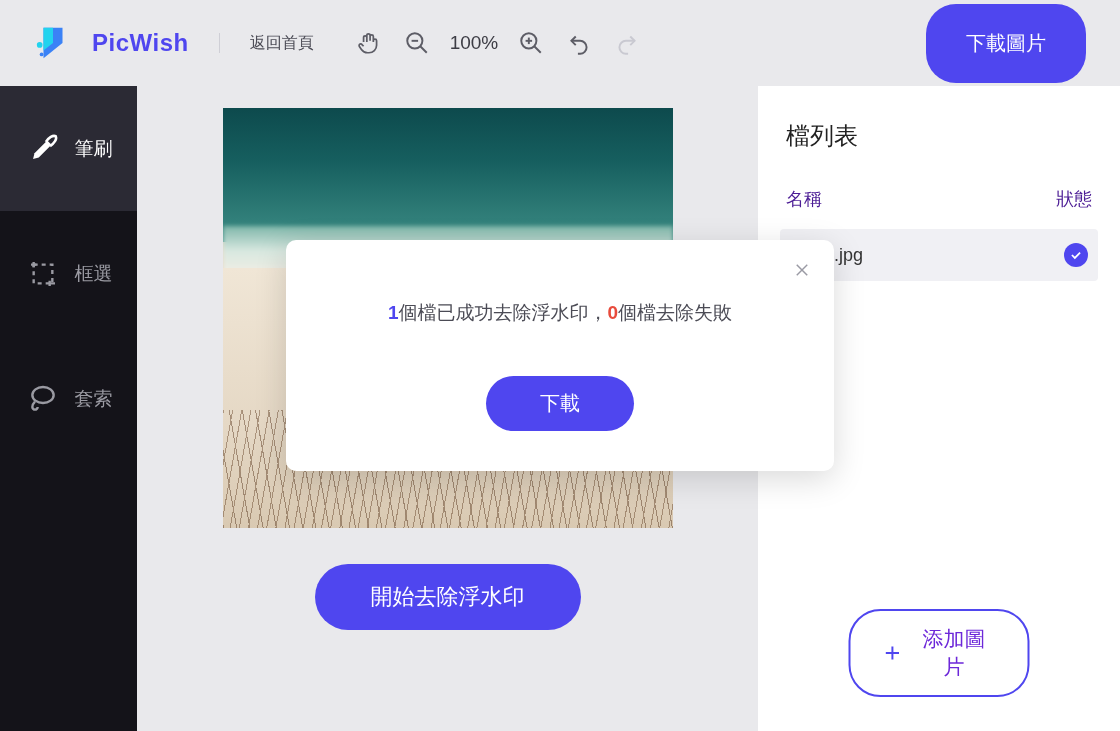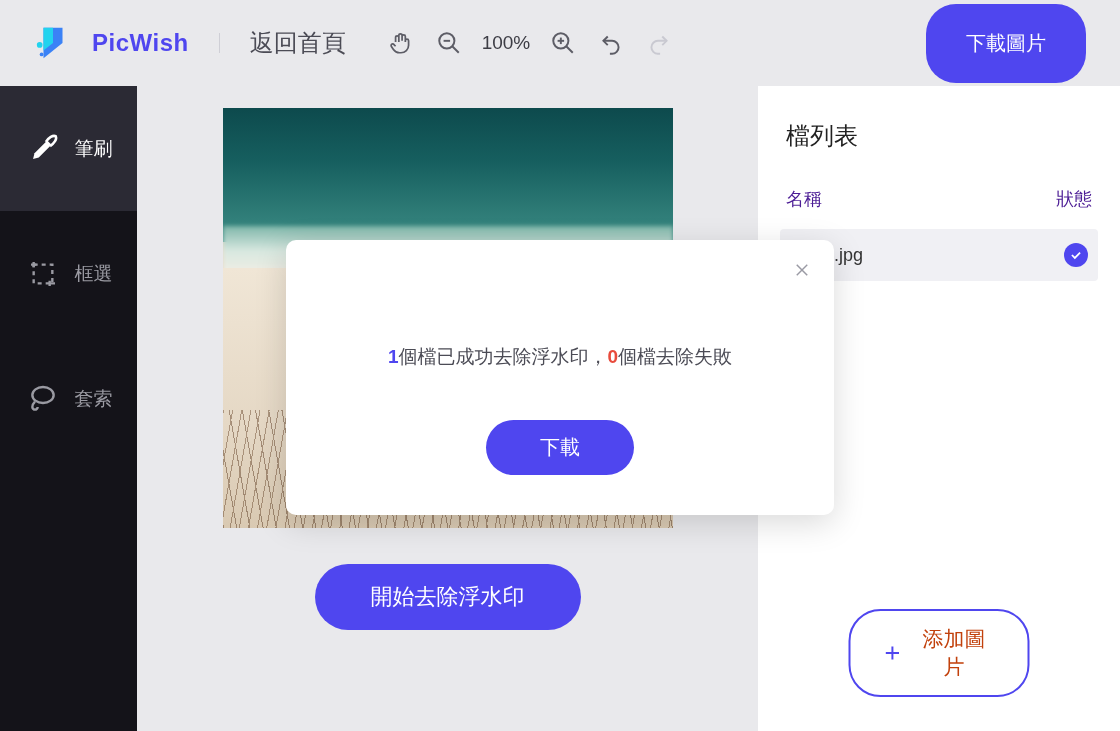--- a/index.html
+++ b/index.html
@@ -38,21 +38,21 @@
 .logo-mark svg { width: 100%; height: 100%; }
 
 .vsep {
   width: 1px;
   height: 20px;
   background: #cfcfd6;
   margin: 0 8px;
 }
 .back-link {
   color: #4b4b55;
-  font-size: 24px;
+  font-size: 16px;
   cursor: pointer;
 }
 .toolbar {
   display: flex;
   align-items: center;
   gap: 18px;
   margin-left: 18px;
   justify-content: center;
 }
 .tool-btn {
@@ -229,21 +229,21 @@
   justify-content: center;
 }
 .status-check svg { stroke: #fff; }
 
 .add-btn {
   position: absolute;
   bottom: 34px;
   left: 50%;
   transform: translateX(-50%);
   border: 2px solid #4f46ef;
-  color: #c2410c;
+  color: #6d28d9;
   background: #fff;
   font-size: 21px;
   padding: 14px 32px;
   border-radius: 32px;
   cursor: pointer;
   display: flex;
   align-items: center;
   gap: 10px;
 }
 
@@ -272,21 +272,20 @@
   cursor: pointer;
   display: flex;
   align-items: center;
   justify-content: center;
 }
 .modal-msg {
   font-size: 19px;
   color: #4b4b55;
   text-align: center;
   margin-bottom: 50px;
-  margin-top: 44px;
 }
 .num-blue { color: #4f46ef; font-weight: 600; }
 .num-red  { color: #e84b3c; font-weight: 600; }
 .modal-btn {
   background: #4f46ef;
   color: #fff;
   font-size: 20px;
   padding: 14px 54px;
   border: none;
   border-radius: 30px;

